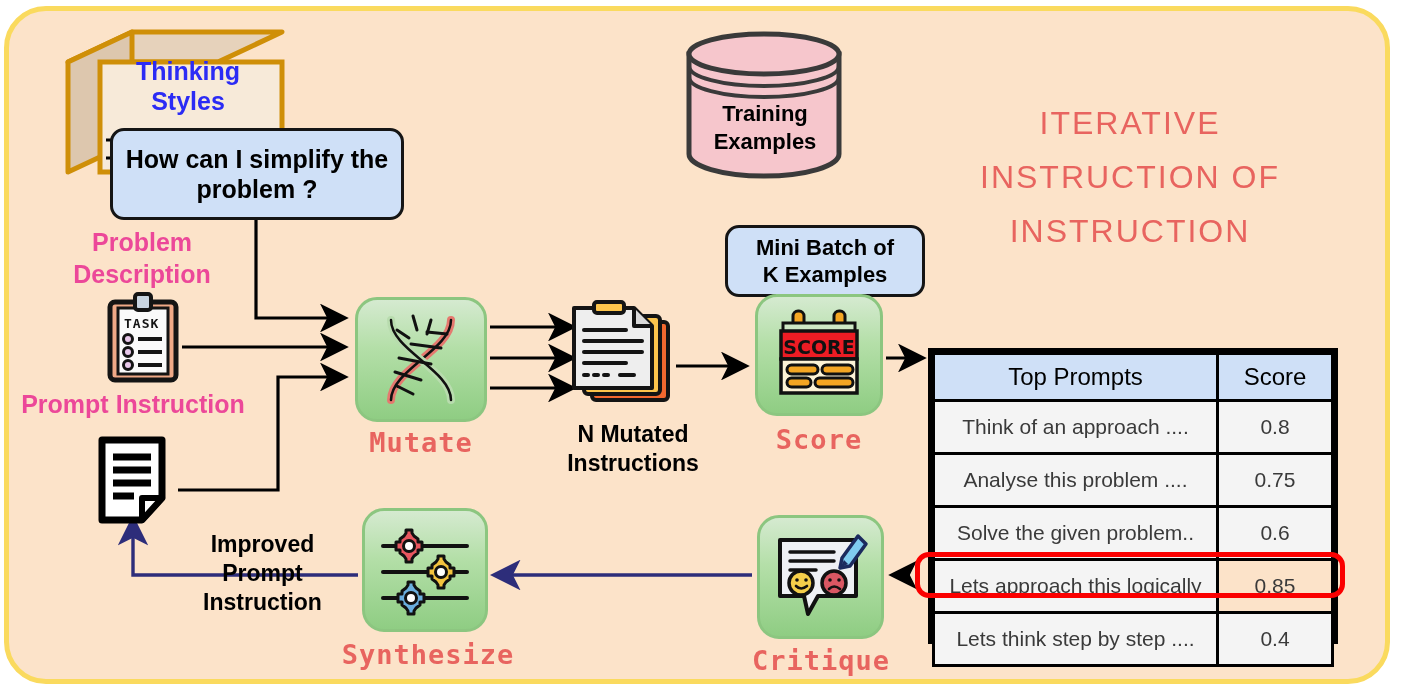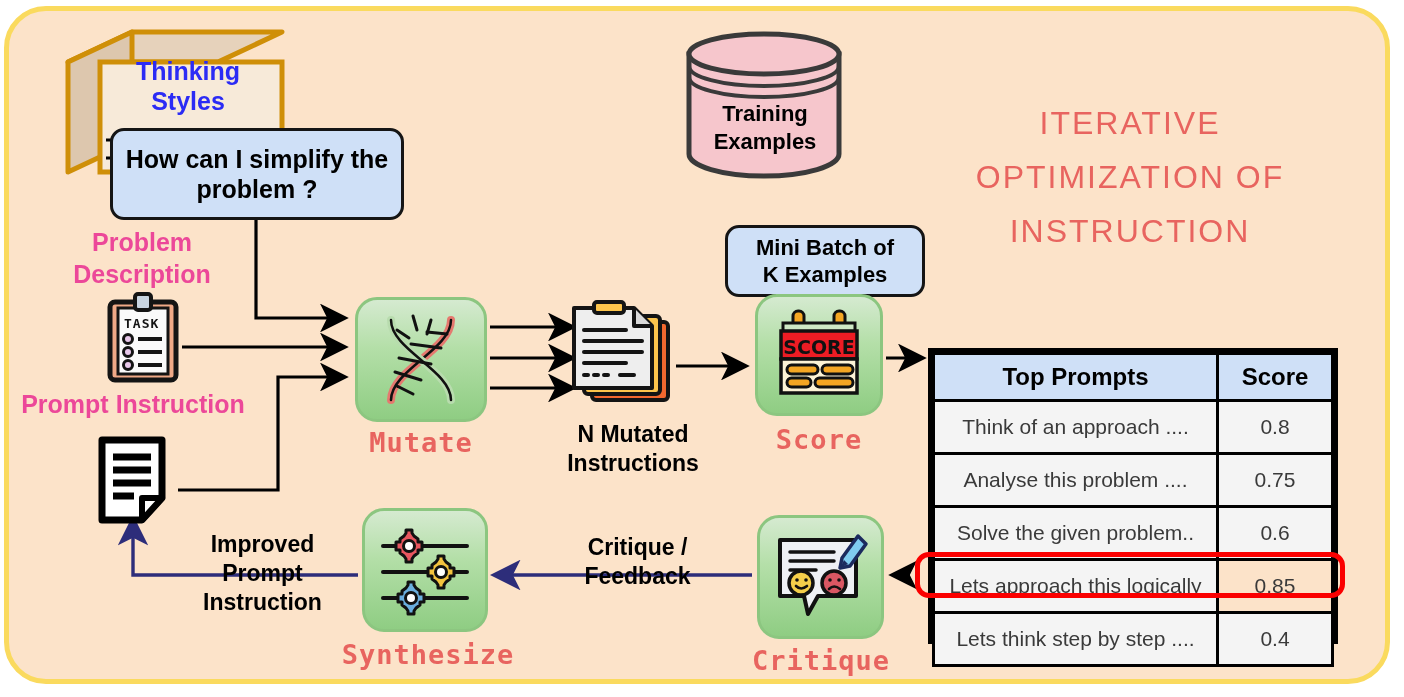--- a/index.html
+++ b/index.html
@@ -52,21 +52,21 @@
   #node-critique{left:757px;top:515px;width:127px;height:124px;}
   #node-synth{left:362px;top:508px;width:126px;height:124px;}
 
   
   #cyl{left:683px;top:32px;width:162px;height:145px;}
 
   
   #table-wrap{left:928px;top:348px;width:410px;height:296px;border:4px solid #000;box-sizing:border-box;background:#f4f4f4;}
   table.tp{border-collapse:collapse;width:100%;height:100%;table-layout:fixed;}
   table.tp td,table.tp th{border:3px solid #000;background:#f4f4f4;text-align:center;color:#3a3a3a;font-size:21px;padding:0 4px;}
-  table.tp th{background:#cfe0f7;color:#000;font-weight:bold;font-size:24px;height:44px;}
+  table.tp th{background:#cfe0f7;color:#000;font-weight:normal;font-size:24px;height:44px;}
   table.tp td{height:50px;}
   .col-score{width:104px;}
   tr.hl td{background:#fce3c9;}
   tr.hl td.promptcell{background:#f4f4f4;}
   #red-hl{left:915px;top:552px;width:430px;height:46px;border:5px solid #fb0000;border-radius:14px;box-sizing:border-box;pointer-events:none;}
   svg.ov{position:absolute;left:0;top:0;width:1404px;height:697px;overflow:visible;}
 </style>
 </head>
 <body>
 
@@ -167,21 +167,21 @@
 
   <div class="abs callout" id="mini-batch">
     <div>
       <span>Mini Batch of</span><br>
       <span>K Examples</span>
     </div>
   </div>
 
   <div class="abs" id="title">
     <div>ITERATIVE</div>
-    <div>OPTIMIZATION OF</div>
+    <div>INSTRUCTION OF</div>
     <div>INSTRUCTION</div>
   </div>
 
   <div class="abs gnode" id="node-mutate">
     <svg width="104" height="104" viewBox="0 0 104 104">
       <path d="M 22 92 C 22 62, 82 42, 82 12" fill="none" stroke="#e5796f" stroke-width="8" stroke-linecap="round"></path>
       <path d="M 22 92 C 22 62, 82 42, 82 12" fill="none" stroke="#111" stroke-width="2.5" stroke-linecap="round"></path>
       <path d="M 82 92 C 82 62, 22 42, 22 12" fill="none" stroke="#b8dcae" stroke-width="8" stroke-linecap="round"></path>
       <path d="M 82 92 C 82 62, 22 42, 22 12" fill="none" stroke="#111" stroke-width="2.5" stroke-linecap="round"></path>
       <g stroke="#111" stroke-width="3" stroke-linecap="round">
@@ -287,24 +287,20 @@
       <circle cx="62" cy="55" r="12" fill="#d95763" stroke="#111" stroke-width="3.5"></circle>
       <circle cx="58" cy="52" r="1.8" fill="#111"></circle>
         <circle cx="67" cy="52" r="1.8" fill="#111"></circle>
       <path d="M 57 61 Q 62 56 68 61" fill="none" stroke="#111" stroke-width="2.6" stroke-linecap="round"></path>
       <path d="M 70 30 L 86 8 L 94 16 L 78 38 L 68 40 Z" fill="#7fcbf0" stroke="#1b2a5e" stroke-width="3.5" stroke-linejoin="round"></path>
       <path d="M 68 40 L 72 32 L 76 36 Z" fill="#1b2a5e"></path>
     </svg>
   </div>
   <div class="abs node-label" style="left:743px;top:645px;width:156px;">Critique</div>
 
-  <div class="abs blk-label" id="lbl-critfb">
-    <span>Critique /</span><br>
-    <span>Feedback</span>
-  </div>
 
   <div class="abs gnode" id="node-synth">
     <svg width="96" height="96" viewBox="0 0 96 96">
       <line x1="6" y1="24" x2="90" y2="24" stroke="#111" stroke-width="4" stroke-linecap="round"></line>
       <line x1="6" y1="50" x2="90" y2="50" stroke="#111" stroke-width="4" stroke-linecap="round"></line>
       <line x1="6" y1="76" x2="90" y2="76" stroke="#111" stroke-width="4" stroke-linecap="round"></line>
       <g transform="translate(32,24)">
         <path d="M -13 -4 L -9 -4 L -9 -7 L -5 -10 L -3 -13 L -3 -16 L 3 -16 L 3 -13 L 5 -10 L 9 -7 L 9 -4 L 13 -4 L 13 4 L 9 4 L 9 7 L 5 10 L 3 13 L 3 16 L -3 16 L -3 13 L -5 10 L -9 7 L -9 4 L -13 4 Z" fill="#e8565f" stroke="#111" stroke-width="3" stroke-linejoin="round"></path>
         <circle cx="0" cy="0" r="5.5" fill="#fff" stroke="#111" stroke-width="3"></circle>
       </g>

